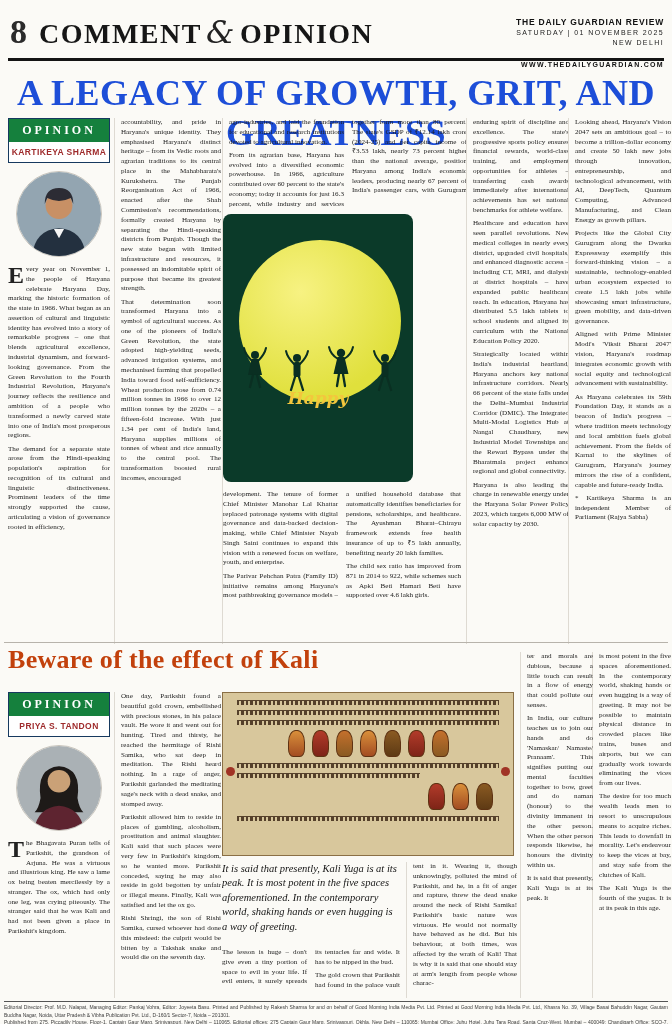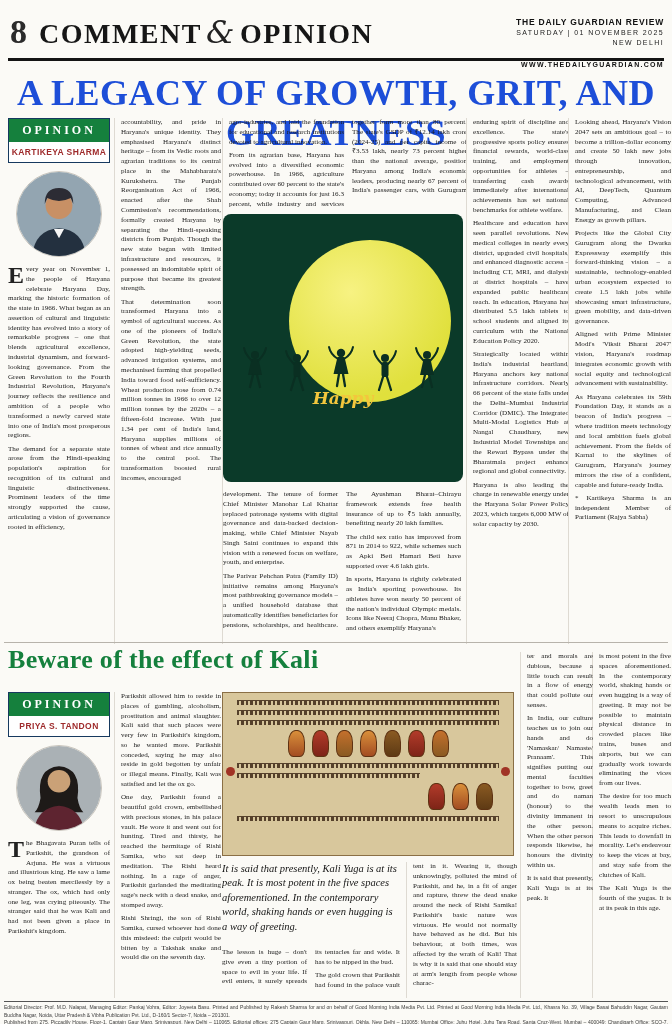--- a/index.html
+++ b/index.html
@@ -8,37 +8,37 @@
   .masthead{position:absolute;top:6px;left:8px;right:8px;height:52px;border-bottom:3px solid #141414;display:flex;align-items:center;}
   .pageno{font-size:34px;font-weight:bold;color:#2b2b2b;margin:0 12px 0 2px;line-height:1;}
   .mast-title{font-size:28px;font-weight:bold;letter-spacing:1.5px;color:#161616;line-height:1;white-space:nowrap;}
   .mast-amp{font-style:italic;font-weight:normal;font-size:32px;padding:0 4px;color:#222;font-family:"DejaVu Serif",serif;}
   .mast-right{margin-left:auto;text-align:right;font-family:"Liberation Sans",sans-serif;line-height:1.45;}
   .pub{font-size:8.5px;font-weight:bold;letter-spacing:.8px;color:#111;}
   .dateline,.cityline{font-size:7px;letter-spacing:1.4px;color:#222;}
   .url-line{position:absolute;top:61px;right:8px;font-size:7px;font-weight:bold;letter-spacing:1.3px;color:#111;font-family:"Liberation Sans",sans-serif;}
   
   .h1-story1{position:absolute;top:74px;left:8px;right:8px;text-align:center;font-size:36px;font-weight:bold;color:#1d4ed8;letter-spacing:.5px;line-height:1.1;}
-  .h1-story2{position:absolute;top:646px;left:8px;width:470px;font-size:26px;font-weight:bold;color:#15803d;letter-spacing:.3px;line-height:1.05;}
+  .h1-story2{position:absolute;top:646px;left:8px;width:470px;font-size:26px;font-weight:bold;color:#c2410c;letter-spacing:.3px;line-height:1.05;}
   .story-divider{position:absolute;top:642px;left:4px;right:4px;border-top:1px solid #b7b3ab;}
   
   .col{position:absolute;overflow:hidden;}
   .col p{font-size:7.1px;line-height:1.38;text-align:justify;margin:0 0 3.5px;color:#1b1b1b;}
   .rule-l{border-left:1px solid #dedad2;padding-left:6px;}
   .dc{float:left;font-size:24px;line-height:.82;font-weight:bold;padding:1px 2px 0 0;color:#222;}
   .two-col{column-count:2;column-gap:8px;}
   .note{}
   
   .op-box{border:1.5px solid #16395f;background:#fff;}
   .op-head{background:#15803d;color:#fff;text-align:center;font-weight:bold;font-size:12px;letter-spacing:3px;padding:4px 0;}
   .op-author{color:#9e2a2b;text-align:center;font-weight:bold;font-size:8.5px;letter-spacing:.4px;padding:5px 2px;font-family:"Liberation Sans",sans-serif;}
   .avatar{width:84px;height:84px;border-radius:50%;margin:8px auto;overflow:hidden;border:1px solid #c9c5bd;}
   .avatar svg{display:block;width:100%;height:100%;}
   
-  .haryana-card{position:absolute;left:0;top:96px;width:240px;height:268px;background:#0b3a29;border-radius:8px;overflow:hidden;}
+  .haryana-card{position:absolute;left:0;top:96px;width:190px;height:268px;background:#0b3a29;border-radius:8px;overflow:hidden;}
   .sun{position:absolute;right:12px;top:26px;width:162px;height:162px;border-radius:50%;background:radial-gradient(circle at 38% 32%,#f7f282,#e0e03c 72%);}
   .dancers{position:absolute;left:6px;right:6px;top:118px;height:62px;width:226px;}
   .card-text{position:absolute;left:0;right:0;top:176px;text-align:center;}
   .happy{font-style:italic;font-weight:bold;color:#f3c63d;font-size:17px;font-family:"DejaVu Serif",serif;line-height:1;}
   .hday{font-style:italic;font-weight:bold;color:#ffffff;font-size:29px;font-family:"DejaVu Serif",serif;line-height:1.1;letter-spacing:1px;}
   
   .ms{position:absolute;left:0;top:0;width:292px;height:164px;background:#d8c79c;border:1px solid #8a6f45;box-sizing:border-box;padding:7px 14px;}
   .ms-row{height:4px;border-top:1.4px solid #3a2413;background:repeating-linear-gradient(90deg,#3a2413 0 2px,transparent 2px 4px,#3a2413 4px 7px,transparent 7px 9px);margin-bottom:5px;opacity:.82;}
   .ms-row.short{width:70%;}
   .figband{display:flex;gap:7px;justify-content:center;margin:3px 0 6px;}
@@ -140,21 +140,20 @@
         </svg>
         <div class="card-text">
           <div class="happy">Happy</div>
         </div>
       </div>
 
       <div class="two-col" style="position:absolute;top:372px;left:0;width:238px;height:154px;overflow:hidden;">
         <p>development. The tenure of former Chief Minister Manohar Lal Khattar replaced patronage systems with digital governance and data-backed decision-making, while Chief Minister Nayab Singh Saini continues to expand this vision with a renewed focus on welfare, youth, and enterprise.</p>
         <p>The Parivar Pehchan Patra (Family ID) initiative remains among Haryana's most pathbreaking governance models – a unified household database that automatically identifies beneficiaries for pensions, scholarships, and healthcare. The Ayushman Bharat–Chirayu framework extends free health insurance of up to ₹5 lakh annually, benefiting nearly 20 lakh families.</p>
         <p>The child sex ratio has improved from 871 in 2014 to 922, while schemes such as Apki Beti Hamari Beti have supported over 4.6 lakh girls.</p>
-        <p>In sports, Haryana is rightly celebrated as India's sporting powerhouse. Its athletes have won nearly 50 percent of the nation's individual Olympic medals. Icons like Neeraj Chopra, Manu Bhaker, and others exemplify Haryana's</p>
       </div>
     </div>
 
     <div class="col rule-l" style="left:458px;top:0;width:96px;height:526px;">
       <p>enduring spirit of discipline and excellence. The state's progressive sports policy ensures financial rewards, world-class training, and employment opportunities for athletes – transferring cash awards immediately after international achievements has set national benchmarks for athlete welfare.</p>
       <p>Healthcare and education have seen parallel revolutions. New medical colleges in nearly every district, upgraded civil hospitals, and enhanced diagnostic access – including CT, MRI, and dialysis at district hospitals – have expanded public healthcare reach. In education, Haryana has distributed 5.5 lakh tablets to school students and aligned its curriculum with the National Education Policy 2020.</p>
       <p>Strategically located within India's industrial heartland, Haryana anchors key national infrastructure corridors. Nearly 66 percent of the state falls under the Delhi–Mumbai Industrial Corridor (DMIC). The Integrated Multi-Modal Logistics Hub at Nangal Chaudhary, new Industrial Model Townships and the Rewari Bypass under the Bharatmala project enhance regional and global connectivity.</p>
       <p>Haryana is also leading the charge in renewable energy under the Haryana Solar Power Policy 2023, which targets 6,000 MW of solar capacity by 2030.</p>
     </div>
 
@@ -182,22 +181,22 @@
           <rect width="100" height="100" fill="#aab1b5"></rect>
           <path d="M28,62 q-5,-36 22,-38 q27,2 22,38 q2,12 7,17 l-58,0 q5,-5 7,-17 z" fill="#1e1a18"></path>
           <circle cx="50" cy="42" r="13.5" fill="#caa177"></circle>
           <path d="M20,100 q5,-27 30,-29 q25,2 30,29 z" fill="#5e2430"></path>
         </svg>
       </div>
       <p><span class="dc">T</span><span>he Bhagavata Puran tells of Parikshit, the grandson of Arjuna. He was a virtuous and illustrious king. He saw a lame ox being beaten mercilessly by a stranger. The ox, which had only one leg, was crying piteously. The stranger said that he was Kali and had not been given a place in Parikshit's kingdom.</span></p>
     </div>
 
     <div class="col rule-l" style="left:106px;top:0;width:100px;height:306px;">
+      <p>One day, Parikshit found a beautiful gold crown, embellished with precious stones, in his palace vault. He wore it and went out for hunting. Tired and thirsty, he reached the hermitage of Rishi Samika, who sat deep in meditation. The Rishi heard nothing. In a rage of anger, Parikshit garlanded the meditating sage's neck with a dead snake, and stomped away.</p>
       <p>Parikshit allowed him to reside in places of gambling, alcoholism, prostitution and animal slaughter. Kali said that such places were very few in Parikshit's kingdom, so he wanted more. Parikshit conceded, saying he may also reside in gold begotten by unfair or illegal means. Finally, Kali was satisfied and let the ox go.</p>
-      <p>One day, Parikshit found a beautiful gold crown, embellished with precious stones, in his palace vault. He wore it and went out for hunting. Tired and thirsty, he reached the hermitage of Rishi Samika, who sat deep in meditation. The Rishi heard nothing. In a rage of anger, Parikshit garlanded the meditating sage's neck with a dead snake, and stomped away.</p>
       <p>Rishi Shringi, the son of Rishi Samika, cursed whoever had done this misdeed: the culprit would be bitten by a Takshak snake and would die on the seventh day.</p>
     </div>
 
     <div class="col" style="left:214px;top:0;width:292px;height:306px;overflow:visible;">
 
       <div class="ms">
         <div class="ms-dot" style="left:3px;top:74px;"></div>
         <div class="ms-dot" style="right:3px;top:74px;"></div>
         <div class="ms-row"></div>
         <div class="ms-row"></div>

